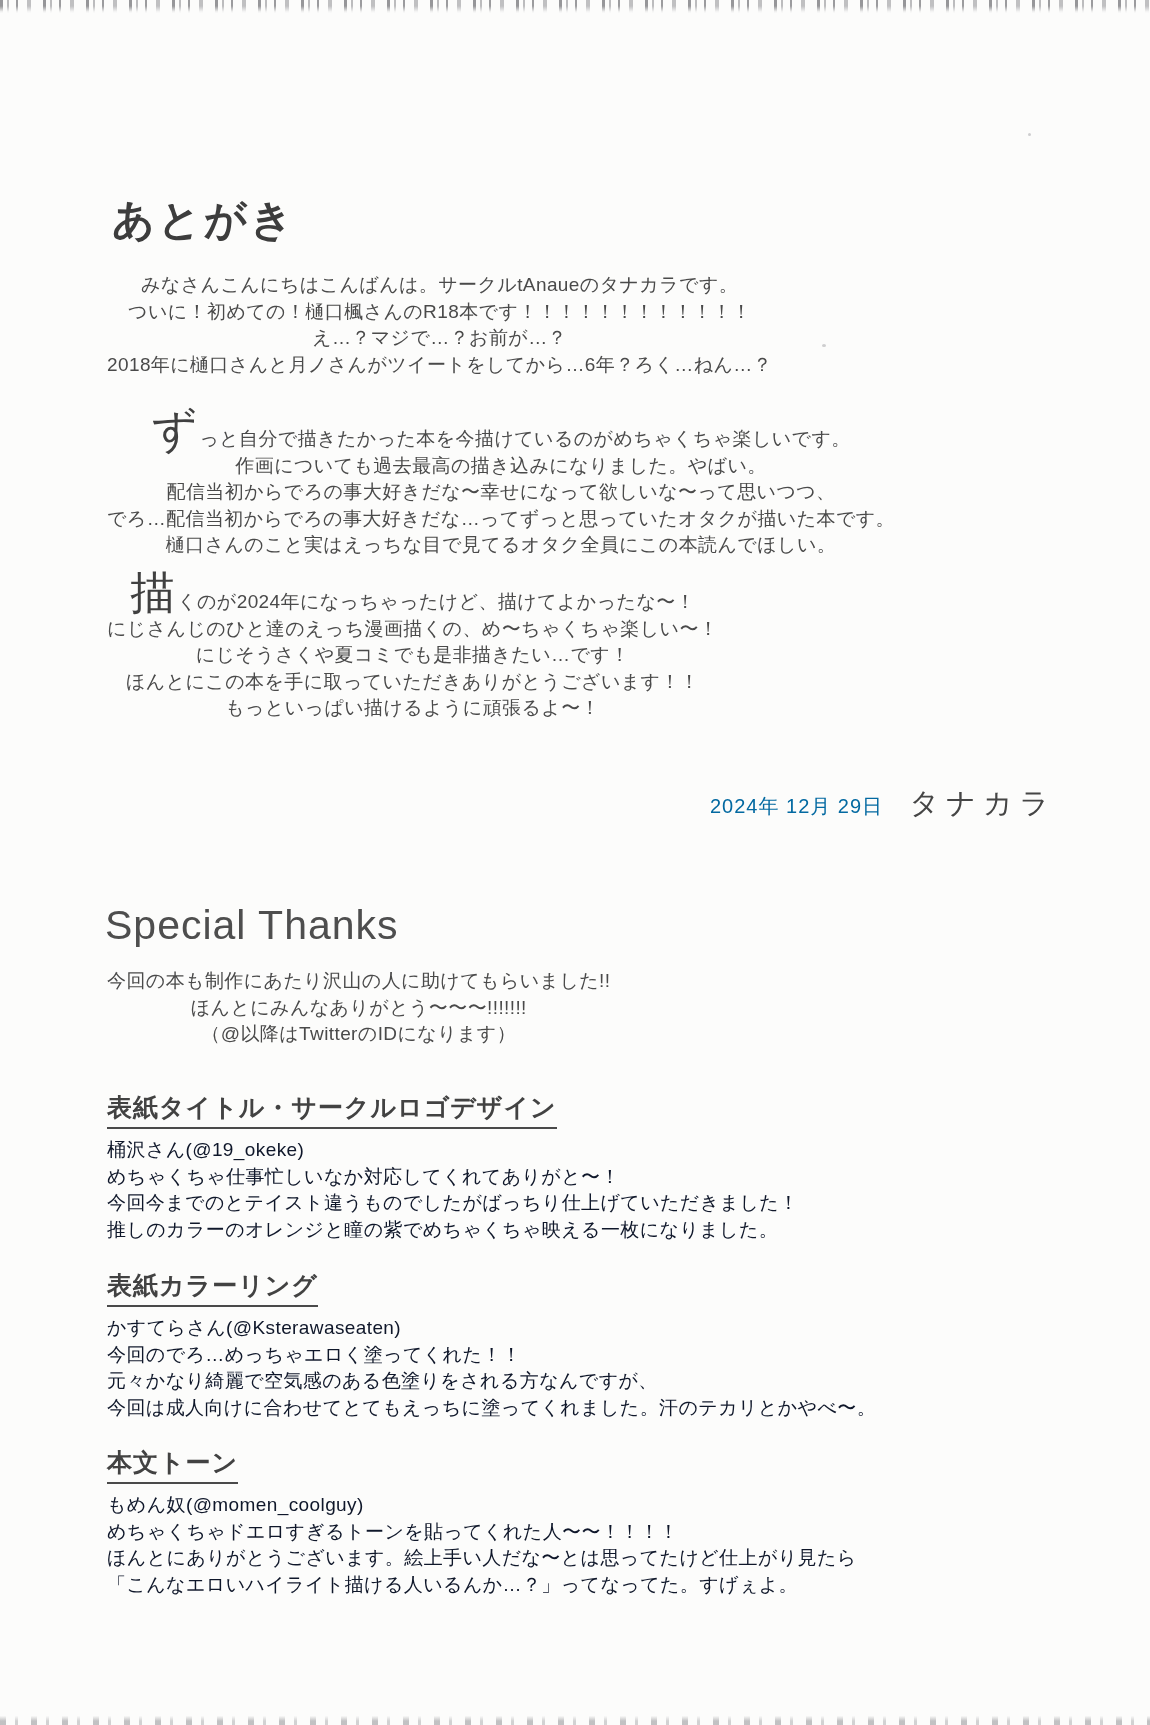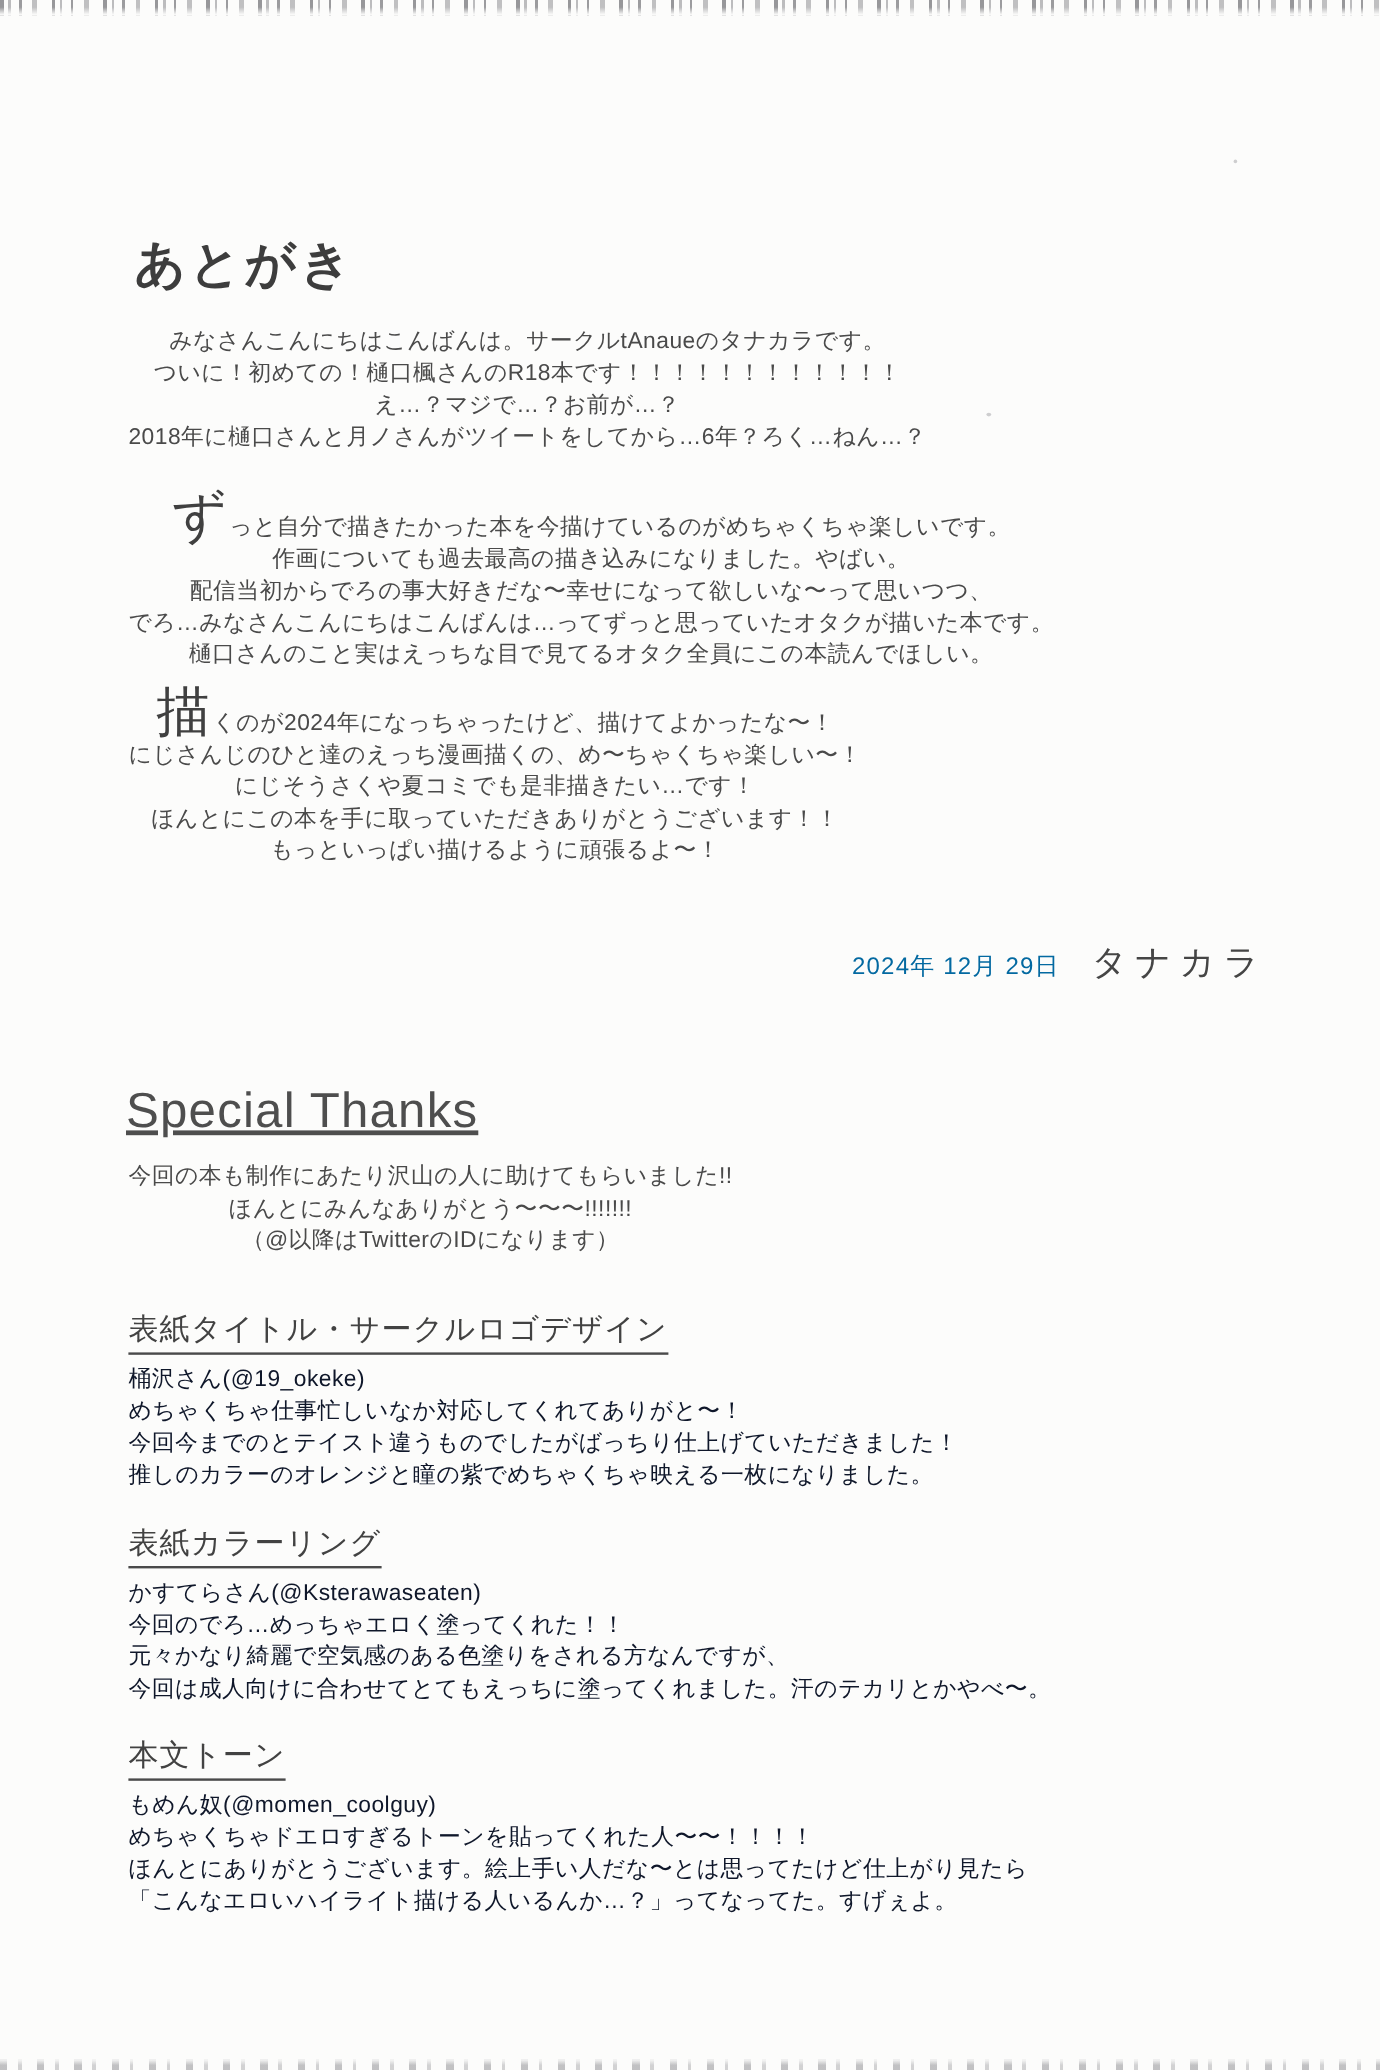--- a/index.html
+++ b/index.html
@@ -45,31 +45,31 @@
   .p3{left:107px;top:580px;}
   .dropcap{font-size:45px;font-weight:500;color:#404040;letter-spacing:0;margin-right:2px;}
 
   .dateline{position:absolute;left:710px;top:788px;line-height:30px;white-space:nowrap;}
   .dateline .date{font-size:20px;color:#0369a1;letter-spacing:1px;}
   .dateline .sig{font-size:29px;color:#454545;letter-spacing:7px;margin-left:22px;}
 
   
   .st-title{
     position:absolute;left:105px;top:902px;margin:0;
-    font-size:41px;font-weight:400;letter-spacing:1px;color:#4e4e4e;text-decoration:underline;
+    font-size:41px;font-weight:400;letter-spacing:1px;color:#4e4e4e;
   }
   .st-intro{left:107px;top:968px;}
 
   .credit-section{position:absolute;left:107px;}
   .s1{top:1091px;}
   .s2{top:1269px;}
   .s3{top:1446px;}
   .sec-title{
     display:inline-block;margin:0 0 8px 0;
-    font-size:25px;font-weight:400;color:#424242;letter-spacing:1px;
+    font-size:25px;font-weight:700;color:#424242;letter-spacing:1px;
     border-bottom:2px solid #4a4a4a;padding-bottom:3px;white-space:nowrap;
   }
   .sec-body{font-size:19px;line-height:26.5px;letter-spacing:0.4px;color:#0f172a;}
   .sec-body .line{white-space:nowrap;}
 </style>
 </head>
 <body>
 
 <div class="page">
   <div class="noise-top"></div>
@@ -82,21 +82,21 @@
     <div class="line">みなさんこんにちはこんばんは。サークルtAnaueのタナカラです。</div>
     <div class="line">ついに！初めての！樋口楓さんのR18本です！！！！！！！！！！！！</div>
     <div class="line">え…？マジで…？お前が…？</div>
     <div class="line">2018年に樋口さんと月ノさんがツイートをしてから…6年？ろく…ねん…？</div>
   </div>
 
   <div class="para p2">
     <div class="line"><span class="dropcap">ず</span><span>っと自分で描きたかった本を今描けているのがめちゃくちゃ楽しいです。</span></div>
     <div class="line">作画についても過去最高の描き込みになりました。やばい。</div>
     <div class="line">配信当初からでろの事大好きだな〜幸せになって欲しいな〜って思いつつ、</div>
-    <div class="line">でろ…みなさんこんにちはこんばんは…ってずっと思っていたオタクが描いた本です。</div>
+    <div class="line">でろ…配信当初からでろの事大好きだな…ってずっと思っていたオタクが描いた本です。</div>
     <div class="line">樋口さんのこと実はえっちな目で見てるオタク全員にこの本読んでほしい。</div>
   </div>
 
   <div class="para p3">
     <div class="line"><span class="dropcap">描</span><span>くのが2024年になっちゃったけど、描けてよかったな〜！</span></div>
     <div class="line">にじさんじのひと達のえっち漫画描くの、め〜ちゃくちゃ楽しい〜！</div>
     <div class="line">にじそうさくや夏コミでも是非描きたい…です！</div>
     <div class="line">ほんとにこの本を手に取っていただきありがとうございます！！</div>
     <div class="line">もっといっぱい描けるように頑張るよ〜！</div>
   </div>

